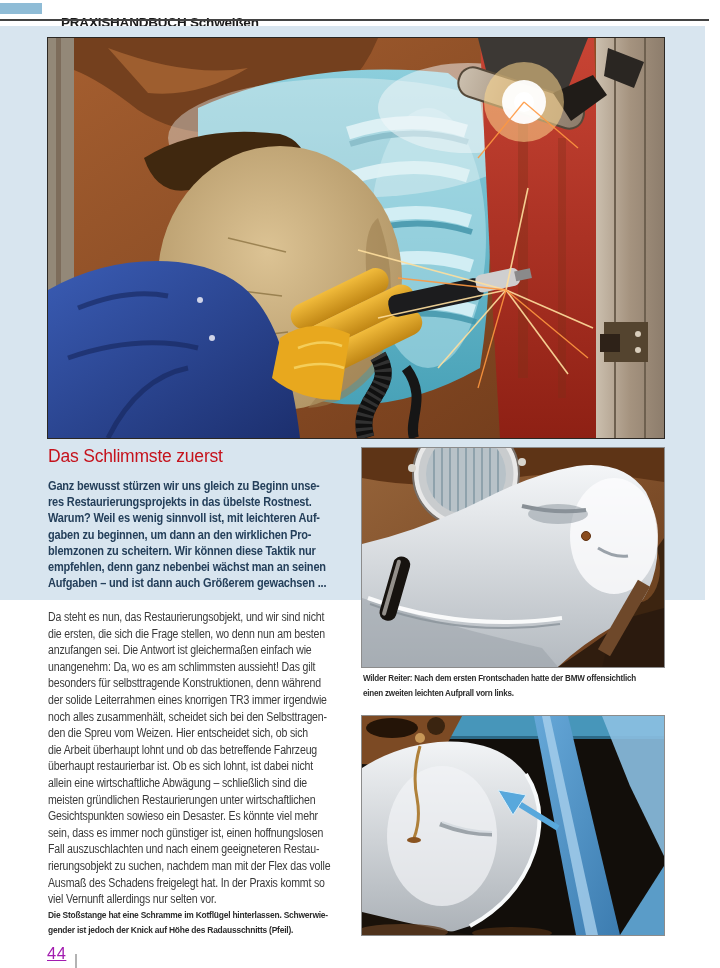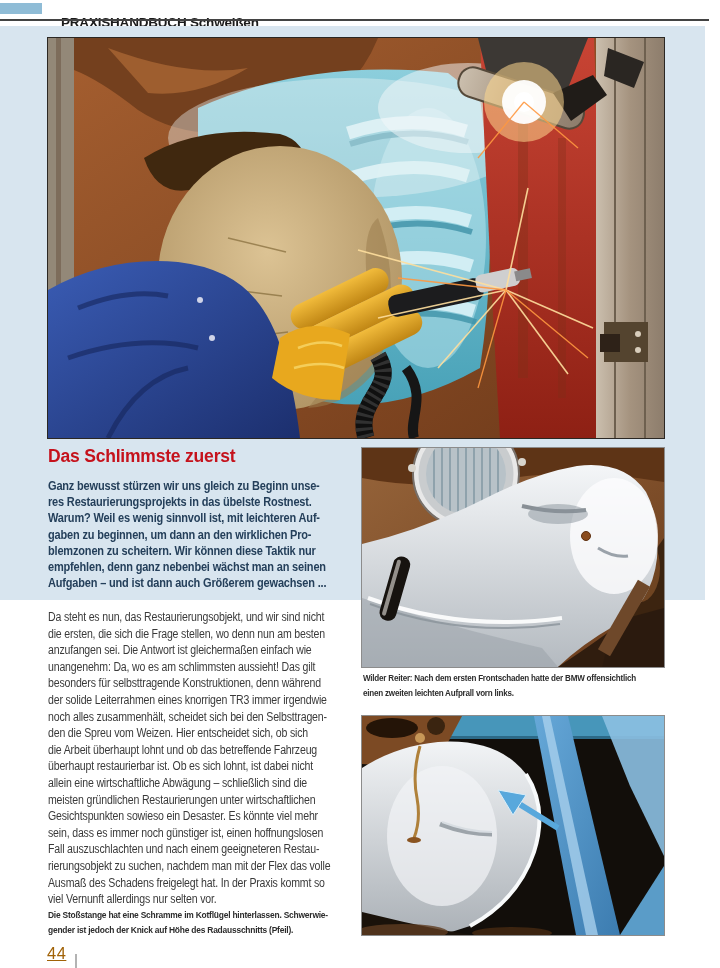--- a/index.html
+++ b/index.html
@@ -21,21 +21,21 @@
   .blue-panel{left:0;top:26px;width:705px;height:574px;background:#D8E5EF;}
   
   .photo{margin:0;padding:0;line-height:0;}
   .photo svg{display:block;}
   .photo-top{left:47px;top:37px;width:616px;height:400px;border:1.5px solid #2b2723;}
   .photo-mid{left:361px;top:447px;width:302px;height:219px;border:1px solid #8c8c8c;}
   .photo-bottom{left:361px;top:715px;width:302px;height:219px;border:1px solid #8c8c8c;}
   
   .headline{
     left:48px;top:446px;margin:0;
-    font-size:17.5px;font-weight:bold;color:#C5121C;letter-spacing:-0.2px;
+    font-size:17.5px;font-weight:normal;color:#C5121C;letter-spacing:-0.2px;
     white-space:pre;
   }
   .lines{white-space:pre;transform-origin:0 0;}
   .intro{
     left:48px;top:478px;
     font-size:12.5px;font-weight:bold;line-height:16.2px;
     color:#243F5A;letter-spacing:-0.2px;transform:scaleX(0.88);
   }
   .bodytext{
     left:48px;top:609px;
@@ -43,21 +43,21 @@
     color:#3A3A3A;letter-spacing:-0.2px;transform:scaleX(0.88);
   }
   .caption{
     font-size:9.4px;font-weight:bold;line-height:14.6px;
     color:#2c2c2c;letter-spacing:-0.25px;transform:scaleX(0.86);
   }
   .caption-mid{left:363px;top:671px;}
   .caption-bottom{left:48px;top:908px;font-size:9.8px;}
   .pagenum{
     left:47px;top:944px;
-    font-size:16.5px;color:#a16207;font-weight:normal;letter-spacing:0.5px;text-decoration:underline;
+    font-size:16.5px;color:#a21caf;font-weight:normal;letter-spacing:0.5px;text-decoration:underline;
   }
   .crop-mark{left:75px;top:954px;width:1.5px;height:14px;background:#b3b3b3;}
 </style>
 </head>
 <body>
 
 <div>
 
   <span class="abs accent-bar"></span>
   <h1 class="abs running-head">PRAXISHANDBUCH Schweißen</h1>

